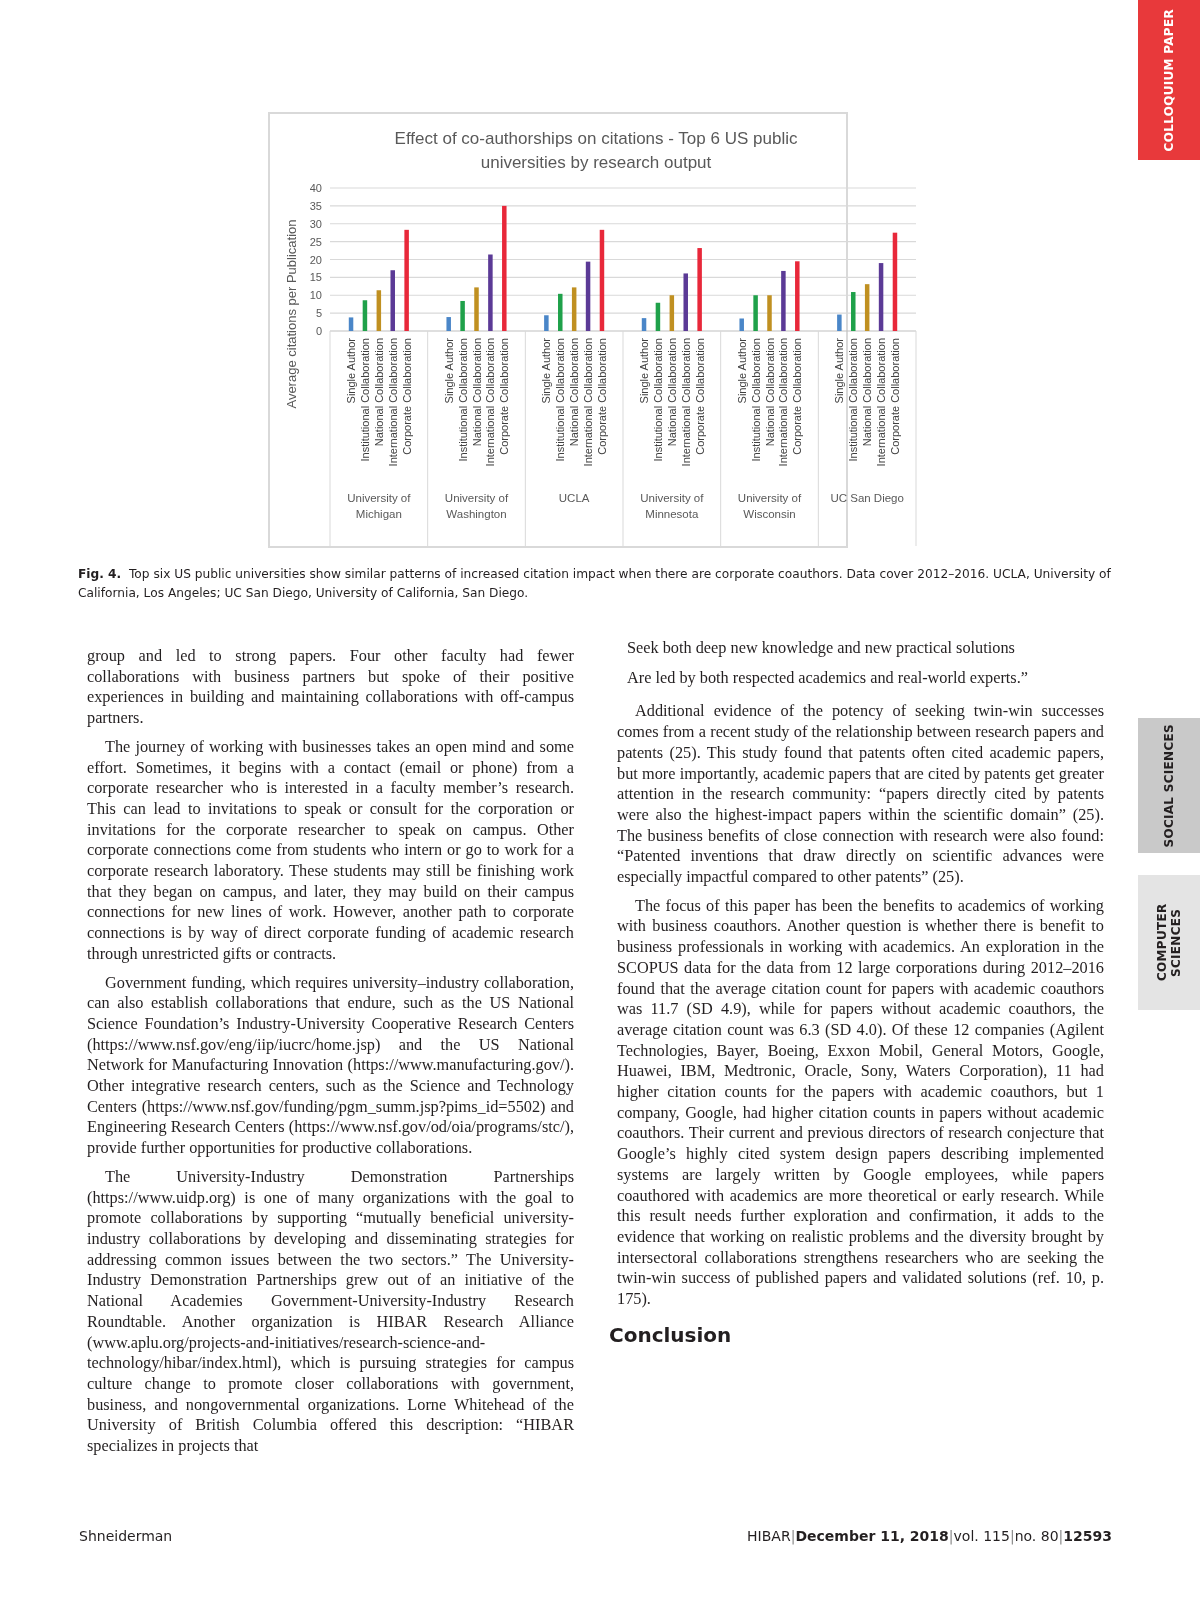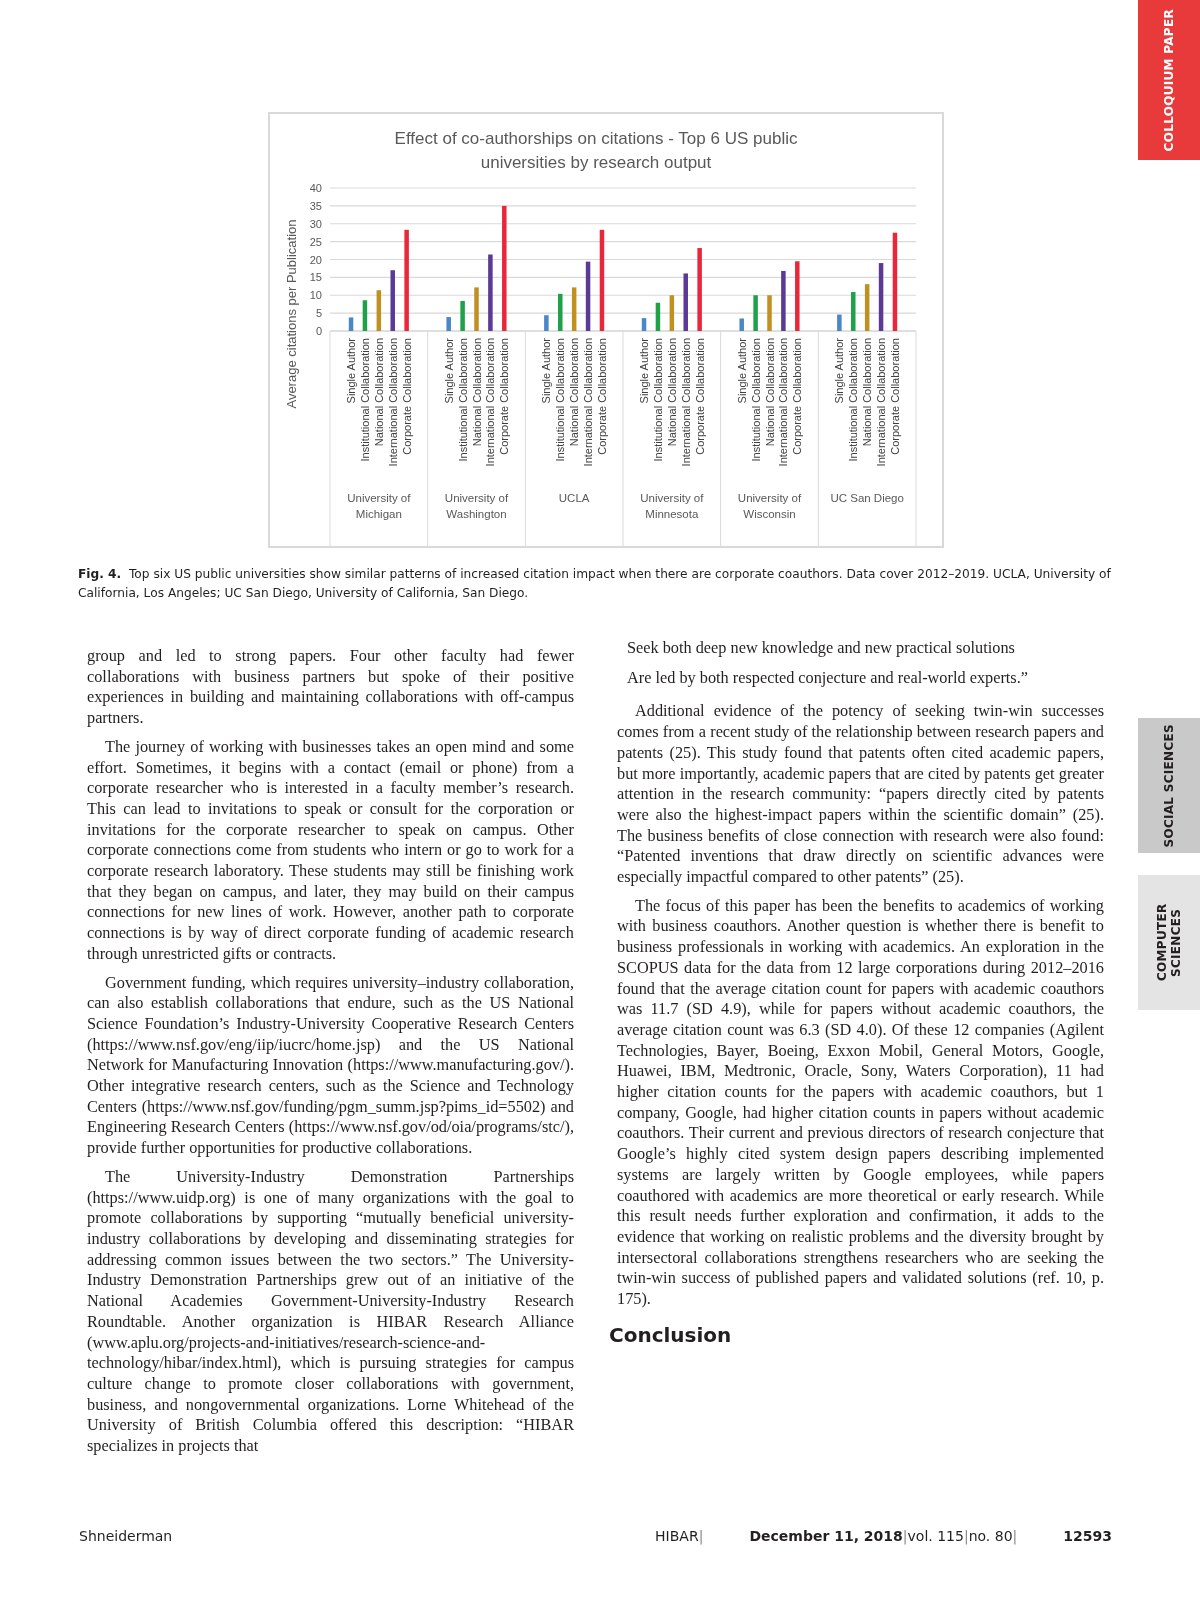--- a/index.html
+++ b/index.html
@@ -5,21 +5,21 @@
   html, body { margin: 0; padding: 0; background: #ffffff; }
   body { width: 1200px; height: 1606px; position: relative; overflow: hidden;
          font-family: "Liberation Serif", serif; color: #231f20; }
   .side-tab { position: absolute; right: 0; width: 62px; display: flex; align-items: center; justify-content: center; }
   .side-tab span { writing-mode: vertical-rl; transform: rotate(180deg); font-family: "DejaVu Sans", sans-serif;
          font-weight: bold; font-size: 12px; letter-spacing: 0.3px; text-align: center; line-height: 14px; }
   #tab-colloquium { top: 0; height: 160px; background: #e8393b; color: #ffffff; }
   #tab-social { top: 718px; height: 135px; background: #c9c9c9; color: #231f20; }
   #tab-cs { top: 875px; height: 135px; background: #e4e4e4; color: #231f20; }
 
-  #chart-frame { position: absolute; left: 268px; top: 112px; width: 676px; height: 436px;
+  #chart-frame { position: absolute; left: 268px; top: 112px; width: 580px; height: 436px;
          border: 2px solid #d9d9d9; box-sizing: border-box; background: #fff; }
   #chart-svg { position: absolute; left: 0; top: 0; }
   .chart-title { font-family: "Liberation Sans", sans-serif; font-size: 17px; fill: #595959; }
   .tick-label { font-family: "Liberation Sans", sans-serif; font-size: 11px; fill: #595959; }
   .cat-label { font-family: "Liberation Sans", sans-serif; font-size: 11px; fill: #404040; }
   .grp-label { font-family: "Liberation Sans", sans-serif; font-size: 11.5px; fill: #595959; }
   .axis-title { font-family: "Liberation Sans", sans-serif; font-size: 13px; fill: #595959; }
 
   #caption { position: absolute; left: 78px; top: 565px; width: 1035px; font-family: "DejaVu Sans", sans-serif;
          font-size: 12.2px; line-height: 19px; color: #231f20; }
@@ -31,21 +31,21 @@
   .col p { margin: 8px; }
   .col p.indent { text-indent: 18px; }
   .quote { padding-left: 18px; margin: 0 0 9px 0 !important; }
   .quote.last { margin-bottom: 13px !important; }
   .section-head { font-family: "DejaVu Sans", sans-serif; font-weight: bold; font-size: 20px; margin: 15px 0 4px 0 !important; }
 
   #footer { position: absolute; top: 1528px; left: 79px; width: 1033px; font-family: "DejaVu Sans", sans-serif;
          font-size: 14px; color: #231f20; display: flex; justify-content: space-between; }
   #footer .right span { margin: 0 0; }
   .sep { color: #8a8a8a; margin: 0 9px; }
-  .bold { font-weight: bold; padding-left: 46px; }
+  .bold { font-weight: bold; }
 </style>
 </head>
 <body>
 
 <div id="tab-colloquium" class="side-tab">
   <span>COLLOQUIUM PAPER</span>
 </div>
 <div id="tab-social" class="side-tab">
   <span>SOCIAL SCIENCES</span>
 </div>
@@ -160,33 +160,33 @@
         <text class="grp-label" text-anchor="middle" x="401.8333333333333" y="388">University of</text>
         <text class="grp-label" text-anchor="middle" x="401.8333333333333" y="404">Minnesota</text>
         <text class="grp-label" text-anchor="middle" x="499.5" y="388">University of</text>
         <text class="grp-label" text-anchor="middle" x="499.5" y="404">Wisconsin</text>
         <text class="grp-label" text-anchor="middle" x="597.1666666666667" y="388">UC San Diego</text>
       </g>
   </svg>
 </div>
 
 <div id="caption">
-  <b>Fig. 4.</b>&nbsp;&nbsp;<span>Top six US public universities show similar patterns of increased citation impact when there are corporate coauthors. Data cover 2012–2019. UCLA, University of California, Los Angeles; UC San Diego, University of California, San Diego.</span>
+  <b>Fig. 4.</b>&nbsp;&nbsp;<span>Top six US public universities show similar patterns of increased citation impact when there are corporate coauthors. Data cover 2012–2016. UCLA, University of California, Los Angeles; UC San Diego, University of California, San Diego.</span>
 </div>
 
 <div id="col-left" class="col">
   <p>group and led to strong papers. Four other faculty had fewer collaborations with business partners but spoke of their positive experiences in building and maintaining collaborations with off-campus partners.</p>
   <p class="indent">The journey of working with businesses takes an open mind and some effort. Sometimes, it begins with a contact (email or phone) from a corporate researcher who is interested in a faculty member’s research. This can lead to invitations to speak or consult for the corporation or invitations for the corporate researcher to speak on campus. Other corporate connections come from students who intern or go to work for a corporate research laboratory. These students may still be finishing work that they began on campus, and later, they may build on their campus connections for new lines of work. However, another path to corporate connections is by way of direct corporate funding of academic research through unrestricted gifts or contracts.</p>
   <p class="indent">Government funding, which requires university–industry collaboration, can also establish collaborations that endure, such as the US National Science Foundation’s Industry-University Cooperative Research Centers (https://www.nsf.gov/eng/iip/iucrc/home.jsp) and the US National Network for Manufacturing Innovation (https://www.manufacturing.gov/). Other integrative research centers, such as the Science and Technology Centers (https://www.nsf.gov/funding/pgm_summ.jsp?pims_id=5502) and Engineering Research Centers (https://www.nsf.gov/od/oia/programs/stc/), provide further opportunities for productive collaborations.</p>
   <p class="indent">The University-Industry Demonstration Partnerships (https://www.uidp.org) is one of many organizations with the goal to promote collaborations by supporting “mutually beneficial university-industry collaborations by developing and disseminating strategies for addressing common issues between the two sectors.” The University-Industry Demonstration Partnerships grew out of an initiative of the National Academies Government-University-Industry Research Roundtable. Another organization is HIBAR Research Alliance (www.aplu.org/projects-and-initiatives/research-science-and-technology/hibar/index.html), which is pursuing strategies for campus culture change to promote closer collaborations with government, business, and nongovernmental organizations. Lorne Whitehead of the University of British Columbia offered this description: “HIBAR specializes in projects that</p>
 </div>
 
 <div id="col-right" class="col">
   <p class="quote">Seek both deep new knowledge and new practical solutions</p>
-  <p class="quote last">Are led by both respected conjecture and real-world experts.”</p>
+  <p class="quote last">Are led by both respected academics and real-world experts.”</p>
   <p class="indent">Additional evidence of the potency of seeking twin-win successes comes from a recent study of the relationship between research papers and patents (25). This study found that patents often cited academic papers, but more importantly, academic papers that are cited by patents get greater attention in the research community: “papers directly cited by patents were also the highest-impact papers within the scientific domain” (25). The business benefits of close connection with research were also found: “Patented inventions that draw directly on scientific advances were especially impactful compared to other patents” (25).</p>
   <p class="indent">The focus of this paper has been the benefits to academics of working with business coauthors. Another question is whether there is benefit to business professionals in working with academics. An exploration in the SCOPUS data for the data from 12 large corporations during 2012–2016 found that the average citation count for papers with academic coauthors was 11.7 (SD 4.9), while for papers without academic coauthors, the average citation count was 6.3 (SD 4.0). Of these 12 companies (Agilent Technologies, Bayer, Boeing, Exxon Mobil, General Motors, Google, Huawei, IBM, Medtronic, Oracle, Sony, Waters Corporation), 11 had higher citation counts for the papers with academic coauthors, but 1 company, Google, had higher citation counts in papers without academic coauthors. Their current and previous directors of research conjecture that Google’s highly cited system design papers describing implemented systems are largely written by Google employees, while papers coauthored with academics are more theoretical or early research. While this result needs further exploration and confirmation, it adds to the evidence that working on realistic problems and the diversity brought by intersectoral collaborations strengthens researchers who are seeking the twin-win success of published papers and validated solutions (ref. 10, p. 175).</p>
   <p class="section-head">Conclusion</p>
 </div>
 
 <div id="footer">
   <span>Shneiderman</span>
   <span class="right">
     <span>HIBAR</span><span class="sep">|</span><span class="bold">December 11, 2018</span><span class="sep">|</span><span>vol. 115</span><span class="sep">|</span><span>no. 80</span><span class="sep">|</span><span class="bold">12593</span>
   </span>

